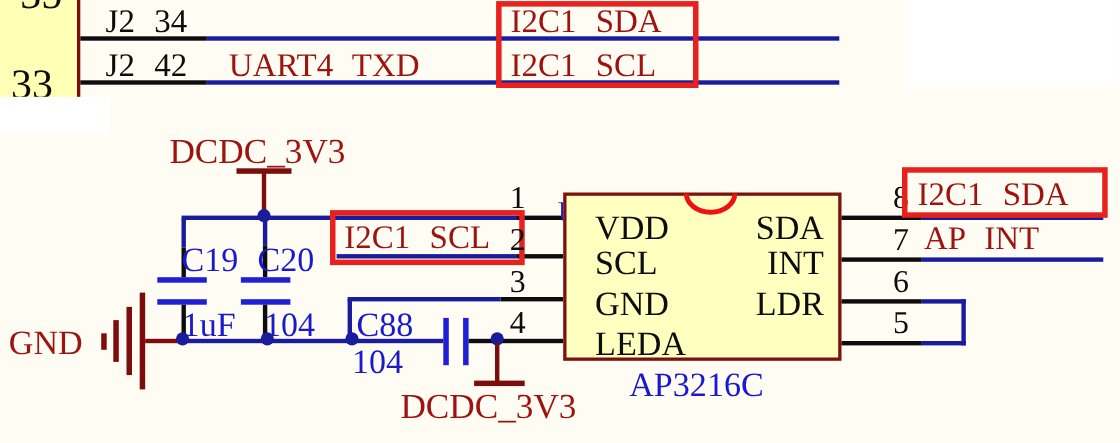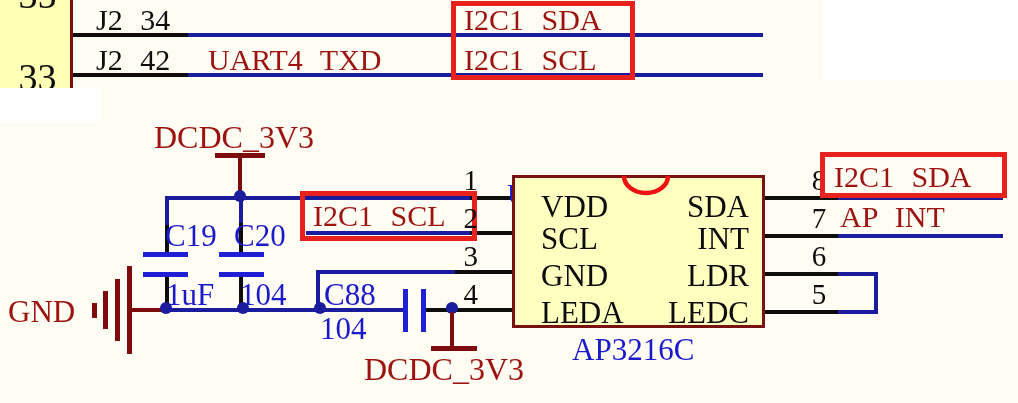--- a/index.html
+++ b/index.html
@@ -36,21 +36,21 @@
 </head>
 <body>
 
 <div id="canvas">
 
   <div class="white" style="left:823px;top:0;width:195px;height:80px;"></div>
   <div class="white" style="left:0;top:88px;width:100px;height:34px;"></div>
 
   <div id="connector-strip">
     <div class="txt black f38" style="left:10px;top:-24px;width:55px;text-align:center;">35</div>
-    <div class="txt black f38" style="left:10px;top:58px;width:55px;text-align:center;">33</div>
+    <div class="txt black f38" style="left:10px;top:58px;width:55px;text-align:left;">33</div>
   </div>
   <div class="wireM" style="left:70px;top:0;width:3px;height:88px;"></div>
 
   <div class="wireB" style="left:73px;top:33px;width:115px;height:4px;"></div>
   <div class="wireN" style="left:188px;top:33px;width:575px;height:4px;"></div>
   <div class="txt black f30 ws" style="left:96px;top:5px;">J2 34</div>
   <div class="txt maroon f30 ws" style="left:464px;top:5px;">I2C1 SDA</div>
 
   <div class="wireB" style="left:73px;top:73px;width:115px;height:4px;"></div>
   <div class="wireN" style="left:188px;top:73px;width:575px;height:4px;"></div>
@@ -118,21 +118,20 @@
 
   <div class="txt blue f29" style="left:507px;top:144px;margin-top:36px;">U8</div>
   <div id="chip-body">
     <div class="pname" style="left:26px;top:13px;">VDD</div>
     <div class="pname" style="left:26px;top:45px;">SCL</div>
     <div class="pname" style="left:26px;top:82px;">GND</div>
     <div class="pname" style="right:13px;top:13px;">SDA</div>
     <div class="pname" style="left:26px;top:119px;">LEDA</div>
     <div class="pname" style="right:13px;top:45px;">INT</div>
     <div class="pname" style="right:13px;top:82px;">LDR</div>
-    <div class="pname" style="right:13px;top:119px;">LEDC</div>
   </div>
   <svg width="1018" height="403" viewBox="0 0 1018 403">
     <path d="M 624 176 A 22 17 0 0 0 668 176" fill="none" stroke="#ee1111" stroke-width="4.5"></path>
   </svg>
   <div class="txt blue f31" style="left:572px;top:334px;font-family:Liberation Serif, serif;">AP3216C</div>
 
   <div class="pnum" style="left:452px;top:166px;text-align:right;">1</div>
   <div class="pnum" style="left:452px;top:204px;text-align:right;">2</div>
   <div class="pnum" style="left:452px;top:242px;text-align:right;">3</div>
   <div class="pnum" style="left:452px;top:280px;text-align:right;">4</div>

